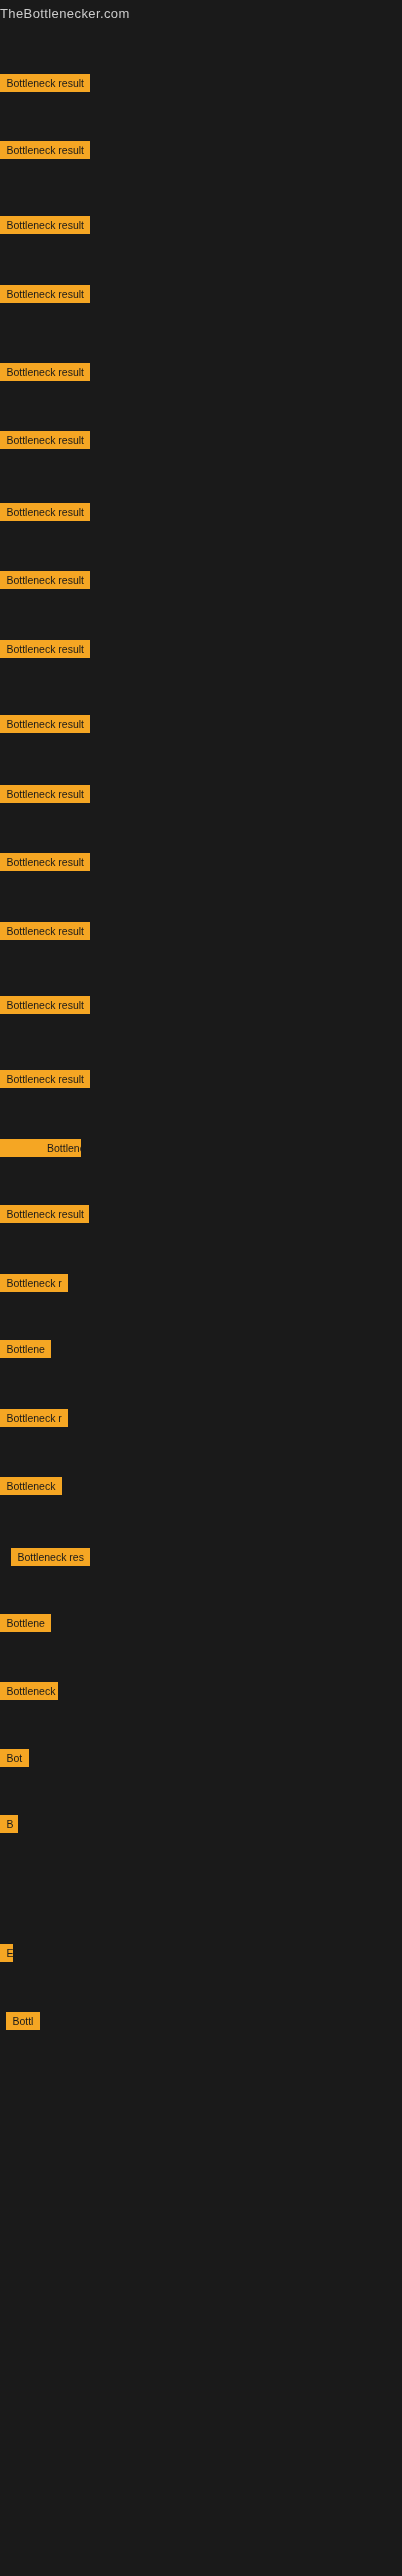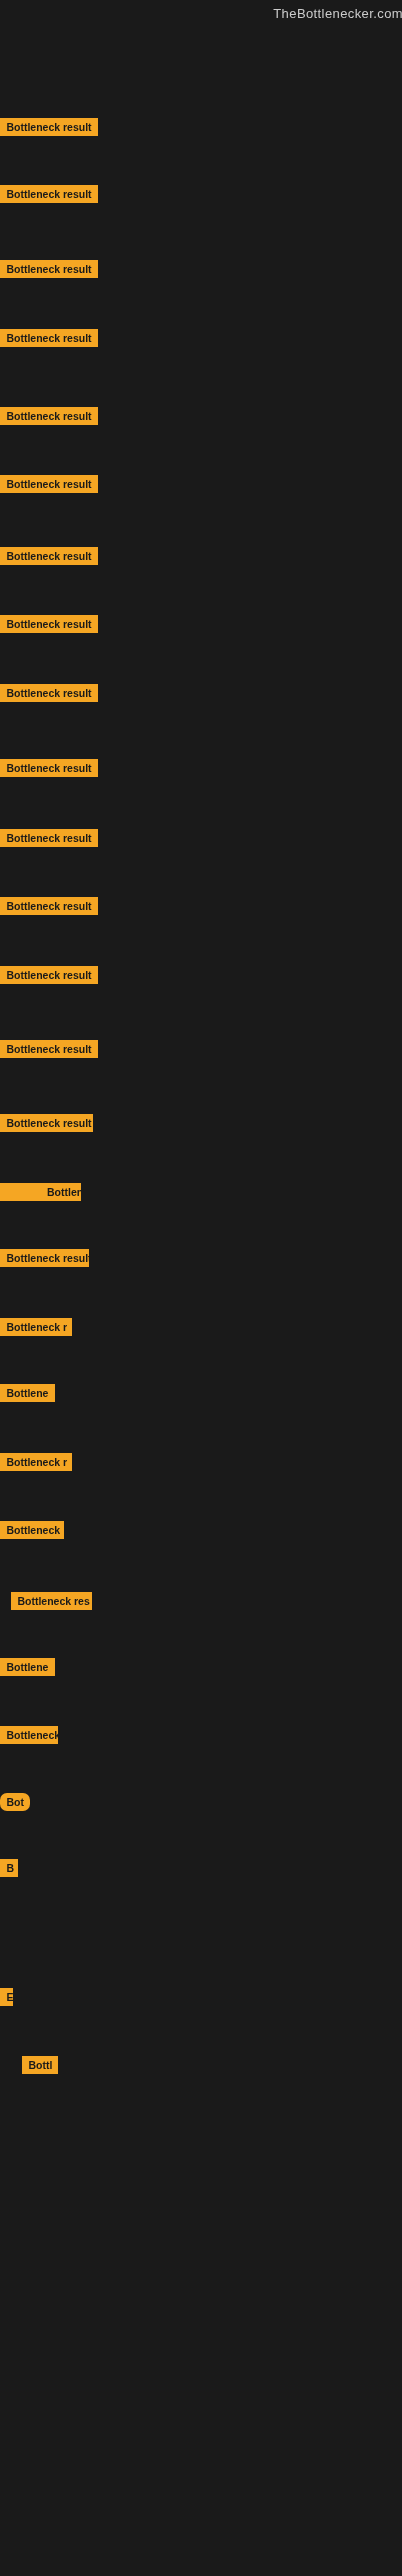--- a/index.html
+++ b/index.html
@@ -10,43 +10,42 @@
 
     body {
       background-color: #1a1a1a;
       width: 403px;
       min-height: 2576px;
       font-family: Arial, sans-serif;
       position: relative;
     }
 
     .site-title {
-      text-align: right;
+      text-align: left;
       color: #cccccc;
       font-size: 13px;
       padding: 6.4px 0;
       letter-spacing: 0.4px;
     }
 
     .bottleneck-item {
       position: absolute;
       left: 0;
       display: flex;
       align-items: center;
     }
 
     .bottleneck-badge {
       background-color: #f5a623;
       color: #1a1a1a;
       font-size: 10.5px;
-      font-weight: bold;
+      font-weight: normal;
       padding: 3.2px 6.4px;
       white-space: nowrap;
       display: inline-block;
-      margin-top: 44px;
     }
   </style>
 </head>
 <body>
 
 <div class="site-title">TheBottlenecker.com</div>
 
 <div id="items-container" style="position:relative; width:403px; height:2576px;">
 <div class="bottleneck-item" style="top: 46px; left: 0px;">
       <span class="bottleneck-badge" style="max-width: 113px; overflow: hidden;">Bottleneck result</span>
@@ -114,25 +113,25 @@
     <div class="bottleneck-item" style="top: 1520px; left: 11px;">
       <span class="bottleneck-badge" style="max-width: 81px; overflow: hidden;">Bottleneck res</span>
     </div>
     <div class="bottleneck-item" style="top: 1586px; left: 0px;">
       <span class="bottleneck-badge" style="max-width: 55px; overflow: hidden;">Bottlene</span>
     </div>
     <div class="bottleneck-item" style="top: 1654px; left: 0px;">
       <span class="bottleneck-badge" style="max-width: 58px; overflow: hidden;">Bottleneck</span>
     </div>
     <div class="bottleneck-item" style="top: 1721px; left: 0px;">
-      <span class="bottleneck-badge" style="max-width: 31px; overflow: hidden; border-radius: 7px;">Bot</span>
+      <span class="bottleneck-badge" style="max-width: 31px; overflow: hidden;">Bot</span>
     </div>
     <div class="bottleneck-item" style="top: 1787px; left: 0px;">
       <span class="bottleneck-badge" style="max-width: 17.7px; overflow: hidden;">B</span>
     </div>
     <div class="bottleneck-item" style="top: 1916px; left: 0px;">
       <span class="bottleneck-badge" style="max-width: 11.3px; overflow: hidden;">E</span>
     </div>
-    <div class="bottleneck-item" style="top: 1984px; left: 0px; padding-left: 22px;">
+    <div class="bottleneck-item" style="top: 1984px; left: 6px;">
       <span class="bottleneck-badge" style="max-width: 36px; overflow: hidden;">Bottl</span>
     </div>
   </div>
 
 
 </body></html>

